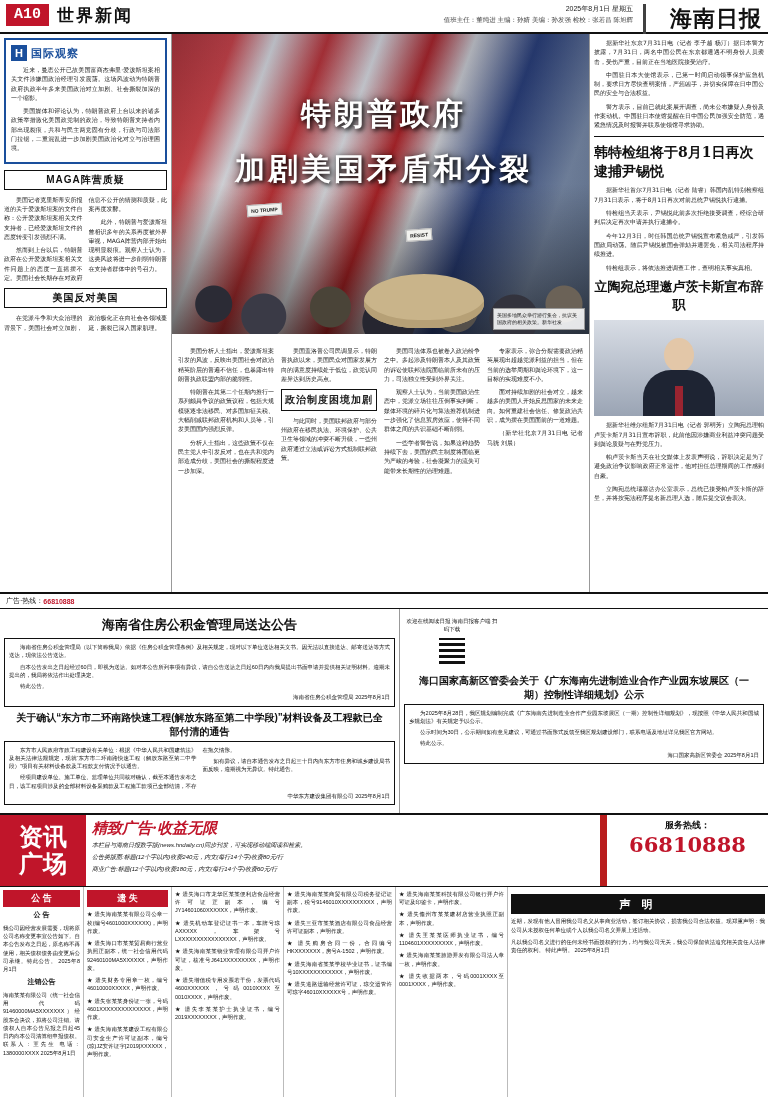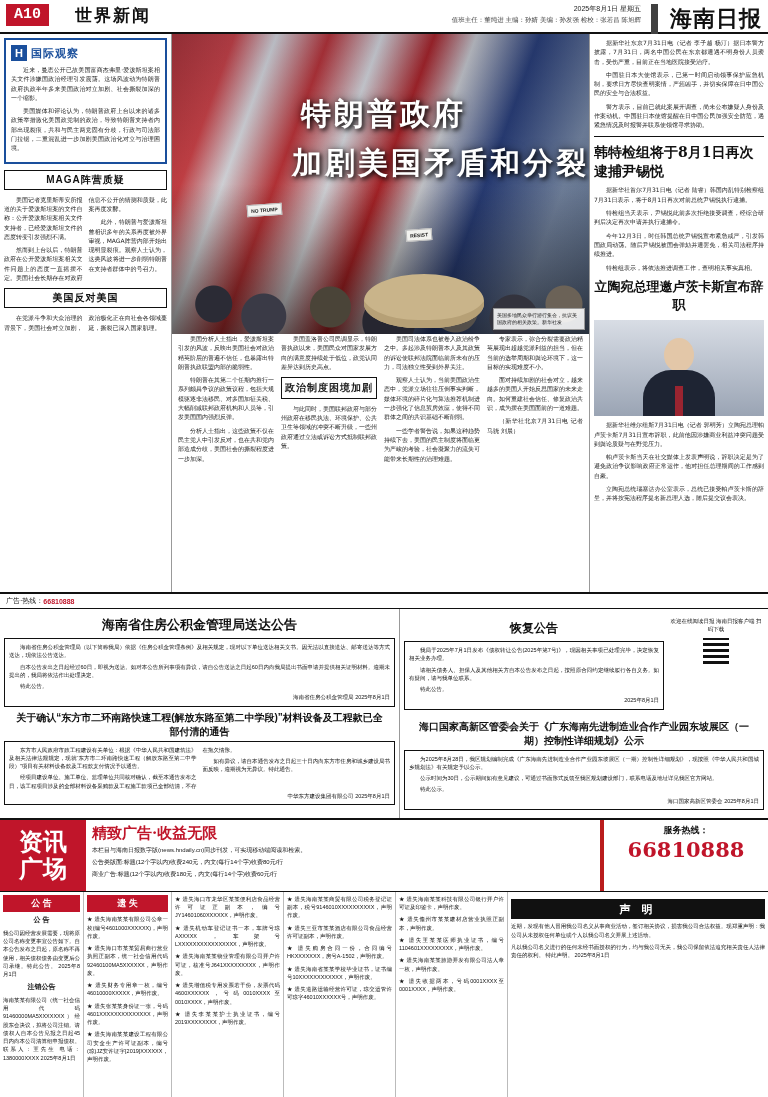--- a/index.html
+++ b/index.html
@@ -17,29 +17,29 @@
   .masthead {
     display:flex; align-items:flex-start;
     height:34px; padding:4px 6px 0 6px;
     border-bottom:2px solid #111;
   }
   .mh-page {
     background:#c0152a; color:#fff; font-weight:bold;
     font-size:15px; padding:2px 8px; line-height:18px;font-family:Liberation Mono, monospace;
   }
   .mh-section {
-    font-size:17px; font-weight:bold; margin-left:26px; letter-spacing:2px;
+    font-size:17px; font-weight:bold; margin-left:8px; letter-spacing:2px;
   }
   .mh-mid { flex:1; text-align:right; padding-right:10px; }
   .mh-date { font-size:7px; color:#222; }
   .mh-credits { font-size:6.5px; color:#444; margin-top:2px; }
   .mh-logo {
     font-size:22px; font-weight:bold; color:#111;
     letter-spacing:1px; font-family:"DejaVu Serif", serif;
-    border-left:7px solid #404040; padding-left:12px;text-align:center;
+    border-left:3px solid #404040; padding-left:24px;text-align:center;
   }
 
   
   .top-area { display:flex; height:560px; border-bottom:2px solid #111; }
   .col-left { width:172px; border-right:1px solid #999; padding:4px; }
   .col-mid { width:418px; border-right:1px solid #999; padding:0; }
   .col-right { width:178px; padding:4px; }
 
   
   .obs-box { border:2px solid #1a4f9c; padding:5px; margin-bottom:5px; }
@@ -90,29 +90,29 @@
     position:absolute; background:#f2f2ef; color:#222;
     font-size:5px; font-weight:bold; padding:2px 3px; border:1px solid #bbb;
     transform:rotate(-4deg);
   }
   .headline-wrap {
     position:absolute; left:6px; right:0; top:60px; text-align:center;
     color:#fff; font-family:"DejaVu Serif", serif; font-weight:bold;
     text-shadow:2px 2px 4px rgba(0,0,0,.85), 0 0 10px rgba(0,0,0,.6);
   }
   .hl1 { font-size:30px; letter-spacing:3px; }
-  .hl2 { font-size:30px; letter-spacing:3px; margin-top:8px;text-align:right; }
+  .hl2 { font-size:30px; letter-spacing:3px; margin-top:14px; }
 
   .photo-caption {
     position:absolute; right:4px; bottom:4px; width:92px;
     background:rgba(255,255,255,.88); border:1px solid #999;
     font-size:5px; line-height:1.4; padding:3px; color:#222;
   }
 
-  .mid-text { padding:0 6px; }
+  .mid-text { padding:12px 6px; }
   .mid-cols { column-count:4; column-gap:7px; }
 
   
   .r-title { font-size:14px; font-weight:bold; line-height:1.35; margin:2px 0 5px 0; font-family:"DejaVu Serif", serif;}
   .r-rule { border-bottom:1px solid #111; margin:6px 0; }
   .portrait {
     height:96px; background:linear-gradient(180deg,#d8dde5,#9aa4b4);
     position:relative; margin:4px 0; overflow:hidden;
   }
   .portrait .head { position:absolute; left:50%; top:18px; width:30px; height:34px; margin-left:-15px; background:#e3c7a8; border-radius:50%; }
@@ -146,25 +146,25 @@
     font-size:13px; padding:3px 0; letter-spacing:2px;
   }
 
   
   .classified { display:flex; border-bottom:1px solid #111; }
   .cl-logo {
     width:86px; background:#c0152a; color:#fff; text-align:center;
     font-weight:bold; font-size:24px; line-height:1.15; padding:8px 0;
     font-family:"DejaVu Serif", serif;
   }
-  .cl-mid { flex:1; padding:4px 6px; }
+  .cl-mid { flex:1; padding:4px 6px;font-style:italic; }
   .cl-slogan { font-size:15px; font-weight:bold; color:#c0152a; font-family:"DejaVu Serif", serif;}
   .cl-note { font-size:6px; margin-top:3px; color:#222; }
   .cl-prices { font-size:6px; margin-top:3px; }
-  .cl-right { width:168px; border-left:4px solid #b91c1c; text-align:center; padding:4px; }
+  .cl-right { width:168px; border-left:7px solid #b91c1c; text-align:center; padding:4px; }
   .cl-hot-label { font-size:9px; font-weight:bold; }
   .cl-hot-num { font-size:21px; font-weight:bold; color:#c0152a; font-family:"DejaVu Serif", serif; }
 
   .cl-cols { display:flex; height:250px; }
   .cl-col { border-right:1px solid #bbb; padding:3px; font-size:5.5px; line-height:1.5; }
   .cl-colhead {
     background:#c0152a; color:#fff; text-align:center; font-weight:bold;
     font-size:9px; padding:2px 0; margin-bottom:3px;
   }
   .cl-item { margin-bottom:4px; text-align:justify; }
@@ -303,31 +303,20 @@
           <p>经项目建设单位、施工单位、监理单位共同核对确认，截至本通告发布之日，该工程项目涉及的全部材料设备采购款及工程施工款项已全部结清，不存在拖欠情形。</p>
           <p>如有异议，请自本通告发布之日起三十日内向东方市住房和城乡建设局书面反映，逾期视为无异议。特此通告。</p>
         </div>
         <div class="sign-right">中华东方建设集团有限公司
 2025年8月1日</div>
       </div>
     </div>
 
     <div class="na-right">
       <div style="display:flex; gap:4px; margin-top:4px;">
-        <div style="flex:1;">
-          <div class="notice-title" style="font-size:12px;">恢复公告</div>
-          <div class="box">
-            <div class="tiny">
-              <p>我局于2025年7月1日发布《债权转让公告(2025年第7号)》，现因相关事项已处理完毕，决定恢复相关业务办理。</p>
-              <p>请相关债务人、担保人及其他相关方自本公告发布之日起，按照原合同约定继续履行各自义务。如有疑问，请与我单位联系。</p>
-              <p>特此公告。</p>
-              <div class="sign-right">2025年8月1日</div>
-            </div>
-          </div>
-        </div>
         <div style="width:96px;">
           <div class="tiny" style="text-align:center;">欢迎在线阅读日报
 海南日报客户端
 扫码下载</div>
           <div style="text-align:center; margin-top:4px;">
             <span class="qr"></span>
           </div>
         </div>
       </div>
       <div style="display:flex; gap:4px; margin-top:4px;">

